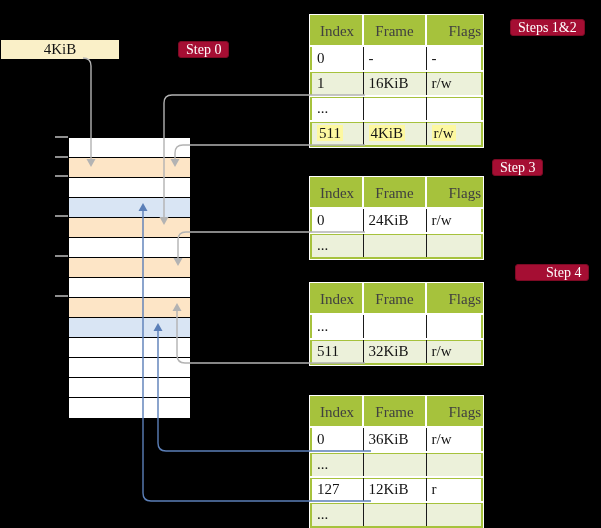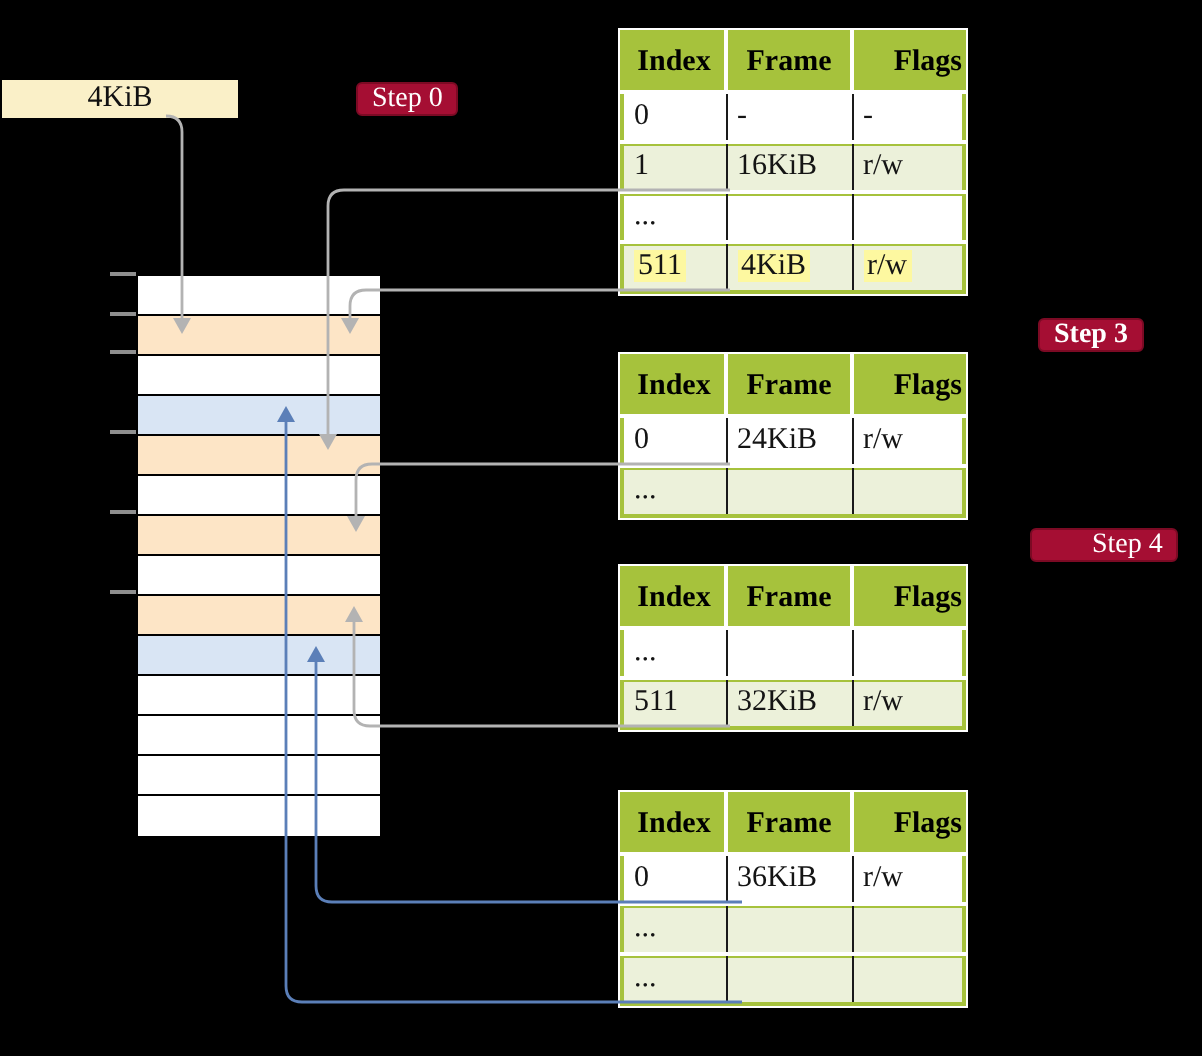--- a/index.html
+++ b/index.html
@@ -15,21 +15,21 @@
   }
   .badge{
     position:absolute;height:17px;padding:0 7px;border-radius:3px;
     background:var(--badge-bg,#a50e33);color:var(--badge-text,#fff);
     border:1px solid var(--badge-border,#7c0a24);
     display:flex;align-items:center;font-size:14px;white-space:nowrap;
     box-sizing:border-box;
   }
   #badge-0{left:178px;top:41px;}
   #badge-1{left:510px;top:19px;}
-  #badge-2{left:519px;top:159px;font-weight:bold;}
+  #badge-2{left:492px;top:159px;}
   #badge-3{left:515px;top:264px;padding-left:30px;}
 
   .memory{
     position:absolute;left:68px;top:137px;width:123px;height:282px;
     box-sizing:border-box;border:1px solid #000;background:#fff;
   }
   .mem-row{height:20px;box-sizing:border-box;border-bottom:1px solid #000;}
   .mem-row:last-child{border-bottom:none;}
   .shade-white{background:var(--mem-white,#fff);}
   .shade-peach{background:var(--mem-peach,#fde5c6);}
@@ -37,21 +37,21 @@
 
   .tick{position:absolute;left:55px;width:13px;height:2px;background:#8f8f8f;}
 
   .pt-table{
     position:absolute;left:310px;border-collapse:collapse;table-layout:fixed;
     background:#fff;outline:1px solid #fff;
     border:2px solid var(--table-header-bg,#a6c23c);
     font-size:15px;color:#141414;
   }
   .pt-table th{
-    background:var(--table-header-bg,#a6c23c);color:#000000;font-weight:bold;
+    background:var(--table-header-bg,#a6c23c);color:#404040;font-weight:normal;
     height:28px;border-right:2px solid #fff;text-align:center;padding:0;font-size:15px;
   }
   .pt-table th:last-child{border-right:none;text-align:right;}
   .pt-table td{
     height:25px;padding:0 0 0 5px;border-right:1.5px solid #1a1a1a;
     box-sizing:border-box;vertical-align:middle;
   }
   .pt-table td:last-child{border-right:none;}
   .pt-table tbody tr td{border-top:2px solid #fff;}
   .pt-table tbody tr:not(:first-child) td{box-shadow:inset 0 1px 0 var(--table-header-bg,#a6c23c);}
@@ -69,20 +69,23 @@
 <body>
 
 <div class="canvas" id="canvas">
   <div class="cream-box">
     <span>4KiB</span>
   </div>
 
   <div class="badge" id="badge-0">
     <span>Step 0</span>
   </div>
+  <div class="badge" id="badge-1">
+    <span>Steps 1&amp;2</span>
+  </div>
   <div class="badge" id="badge-2">
     <span>Step 3</span>
   </div>
   <div class="badge" id="badge-3">
     <span>Step 4</span>
   </div>
 
   <div class="memory" id="memory">
       <div class="mem-row shade-white"></div>
       <div class="mem-row shade-peach"></div>
@@ -209,20 +212,25 @@
       <tbody>
         <tr class="row-white">
           <td><span>0</span></td>
           <td><span>36KiB</span></td>
           <td><span>r/w</span></td>
         </tr>
         <tr class="row-green">
           <td><span>...</span></td>
           <td><span></span></td>
           <td><span></span></td>
+        </tr>
+        <tr class="row-white">
+          <td><span>127</span></td>
+          <td><span>12KiB</span></td>
+          <td><span>r</span></td>
         </tr>
         <tr class="row-green">
           <td><span>...</span></td>
           <td><span></span></td>
           <td><span></span></td>
         </tr>
       </tbody>
     </table>
     <svg width="601" height="528" class="overlay">
       <path d="M83,58 Q91,58 91,66 V159" class="conn-gray"></path>

